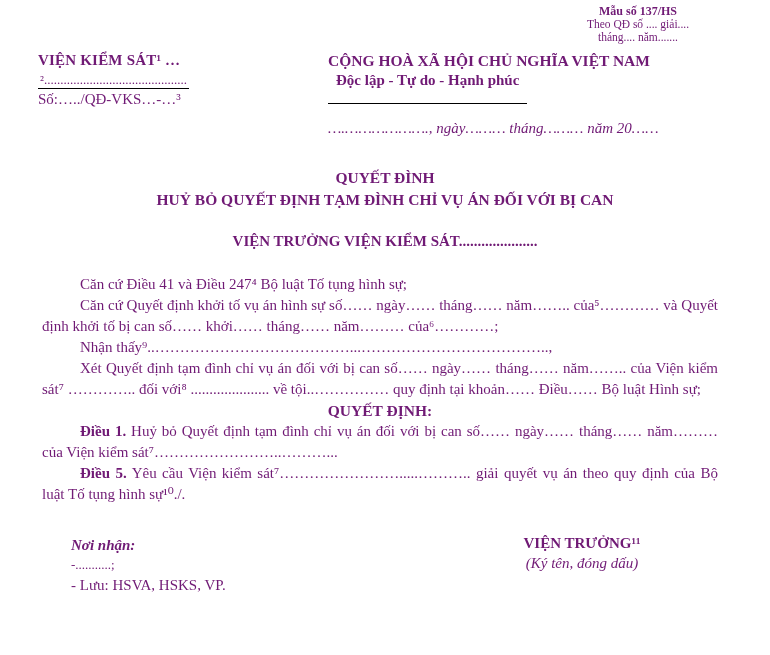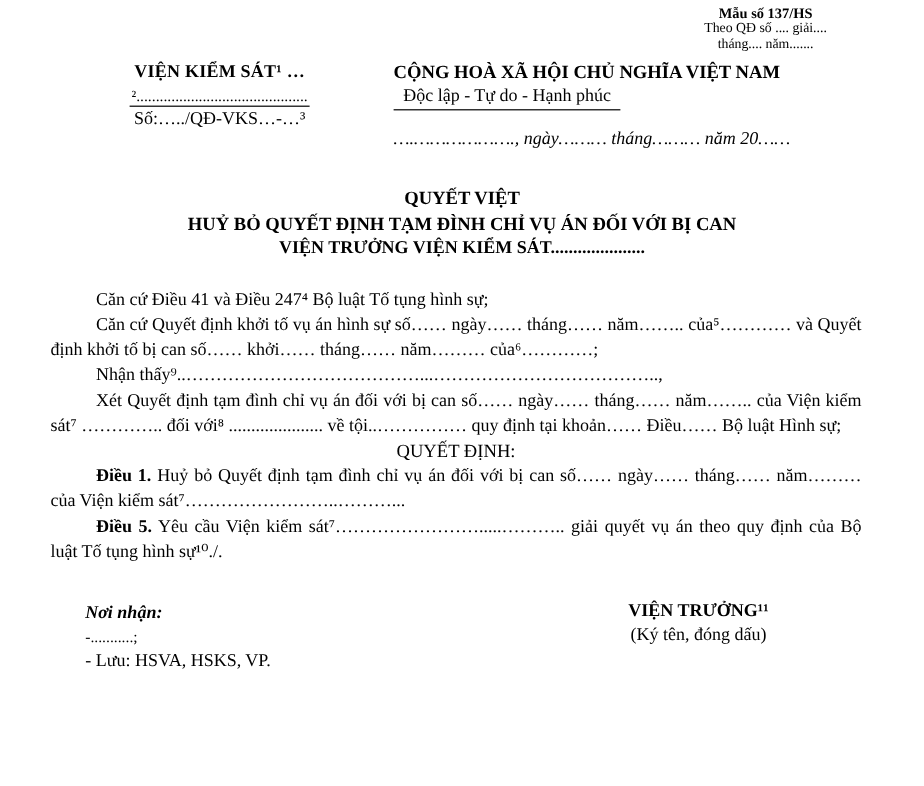--- a/index.html
+++ b/index.html
@@ -1,76 +1,76 @@
 <!DOCTYPE html>
 <html lang="vi"><head>
 <meta charset="utf-8">
 <style>
   html, body { margin: 0; padding: 0; background: #ffffff; }
   .page {
     position: relative;
     width: 770px;
     height: 655px;
     background: #ffffff;
-    color: #000000;
+    color: #701a75;
     font-family: "Liberation Serif", "DejaVu Serif", serif;
     font-size: 15px;
     overflow: hidden;
     box-sizing: border-box;
     padding-top: 5px;
   }
   
   .form-meta {
     width: 180px;
     margin-left: 548px;
     text-align: center;
     font-size: 11.5px;
     line-height: 13px;
   }
   .form-meta .meta-no { font-weight: bold; font-size: 12px; }
   
   .header-row { display: flex; margin-top: 8px; }
-  .agency-col { width: 290px; margin-left: 38px; text-align: center; }
+  .agency-col { width: 290px; margin-left: 38px; }
   .agency-name { font-weight: bold; font-size: 15px; letter-spacing: .2px; }
   .agency-fill {
     display: inline-block;
     font-size: 13px;
     line-height: 15px;
     margin-top: 3px;
     border-bottom: 1.6px solid #000;
     padding: 0 2px 1px 2px;
   }
   .doc-number { font-size: 15px; margin-top: 2px; }
   .national-col { flex: 1; text-align: left; padding-right: 30px; }
   .country-name { font-weight: bold; font-size: 15.5px; }
   .motto {
     display: inline-block;
-    font-weight: normal;
+    font-weight: bold;
     font-size: 15px;
     margin-top: 2px;
     border-bottom: 1.6px solid #000;
-    padding: 0 8px 2px 8px;
+    padding: 0 8px 14px 8px;
   }
   .date-line { font-style: italic; font-size: 15px; margin-top: 16px; }
   
   .doc-title-block { text-align: center; margin-top: 30px; font-weight: bold; font-size: 15.5px; line-height: 22px; }
-  .issuer-line { text-align: center; font-weight: bold; font-size: 15px; }
+  .issuer-line { text-align: center; margin-top: 22px; font-weight: bold; font-size: 15px; }
   
   .body-block { margin: 24px 52px 0 42px; text-align: justify; line-height: 21px; }
   .body-block p { margin: 0; text-indent: 38px; }
-  .decision-heading { text-align: center; font-weight: normal; font-size: 15.5px; margin: 13px 0 12px 0; text-indent: 0 !important; }
+  .decision-heading { text-align: center; font-weight: bold; font-size: 15.5px; margin: 13px 0 12px 0; text-indent: 0 !important; }
   .article-label { font-weight: bold; }
   
   .footer-row { display: flex; margin-top: 30px; }
   .recipients-col { margin-left: 71px; width: 300px; line-height: 20px; }
   .recipients-label { font-weight: bold; font-style: italic; font-size: 15px; }
   .recipients-line1 { font-size: 13px; }
   .signature-col { margin-left: auto; width: 300px; margin-right: 38px; text-align: center; }
   .signer-title { font-weight: bold; font-size: 15px; }
-  .signer-note { font-size: 15px; margin-top: 3px; }
+  .signer-note { font-size: 15px; margin-top: 3px; font-style: italic; }
 </style>
 </head>
 <body>
 
 <div class="page">
 
   <div class="form-meta">
     <div class="meta-no">Mẫu số 137/HS</div>
     <div>Theo QĐ số .... giải....</div>
     <div>tháng.... năm.......</div>
@@ -87,21 +87,21 @@
     <div class="national-col">
       <div class="country-name">CỘNG HOÀ XÃ HỘI CHỦ NGHĨA VIỆT NAM</div>
       <div>
         <span class="motto">Độc lập - Tự do - Hạnh phúc</span>
       </div>
       <div class="date-line">….………………., ngày……… tháng……… năm 20……</div>
     </div>
   </div>
 
   <div class="doc-title-block">
-    <div>QUYẾT VIỆT</div>
+    <div>QUYẾT ĐÌNH</div>
     <div>HUỶ BỎ QUYẾT ĐỊNH TẠM ĐÌNH CHỈ VỤ ÁN ĐỐI VỚI BỊ CAN</div>
   </div>
 
   <div class="issuer-line">VIỆN TRƯỞNG VIỆN KIỂM SÁT.....................</div>
 
   <div class="body-block">
     <p>Căn cứ Điều 41 và Điều 247⁴ Bộ luật Tố tụng hình sự;</p>
     <p>Căn cứ Quyết định khởi tố vụ án hình sự số…… ngày…… tháng…… năm…….. của⁵………… và Quyết định khởi tố bị can số…… khởi…… tháng…… năm……… của⁶…………;</p>
     <p>Nhận thấy⁹..…………………………………...………………………………..,</p>
     <p>Xét Quyết định tạm đình chỉ vụ án đối với bị can số…… ngày…… tháng…… năm…….. của Viện kiểm sát⁷ ………….. đối với⁸ ..................... về tội..…………… quy định tại khoản…… Điều…… Bộ luật Hình sự;</p>

